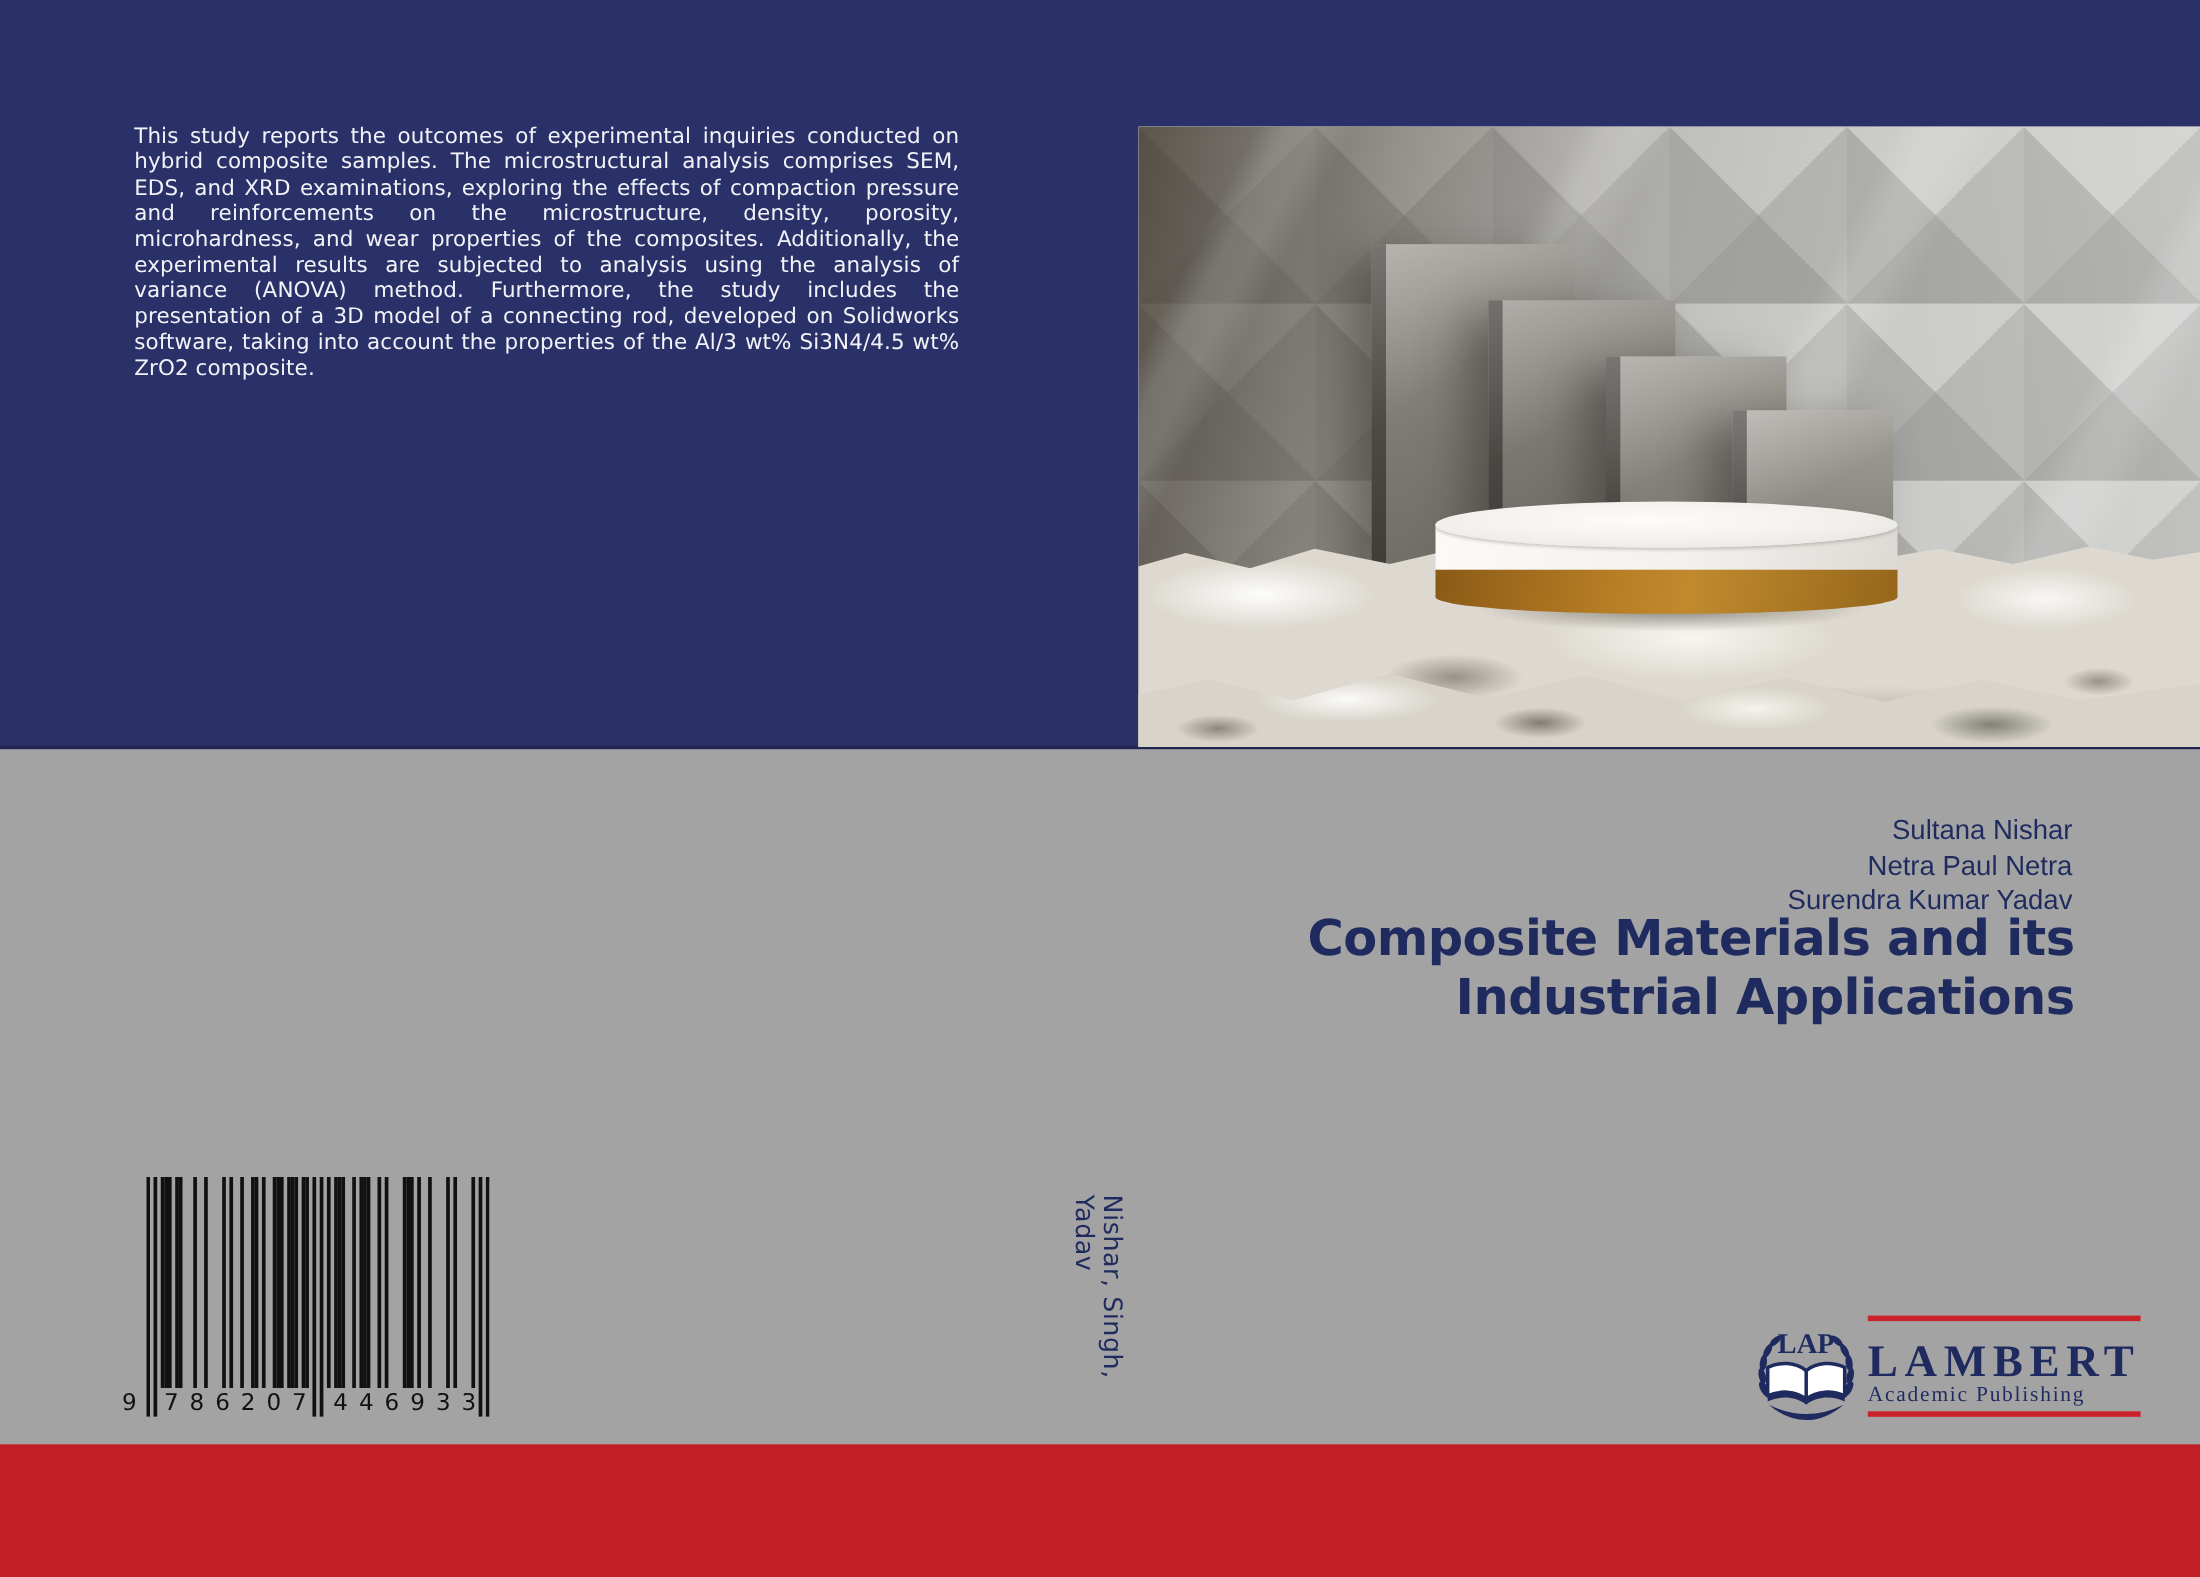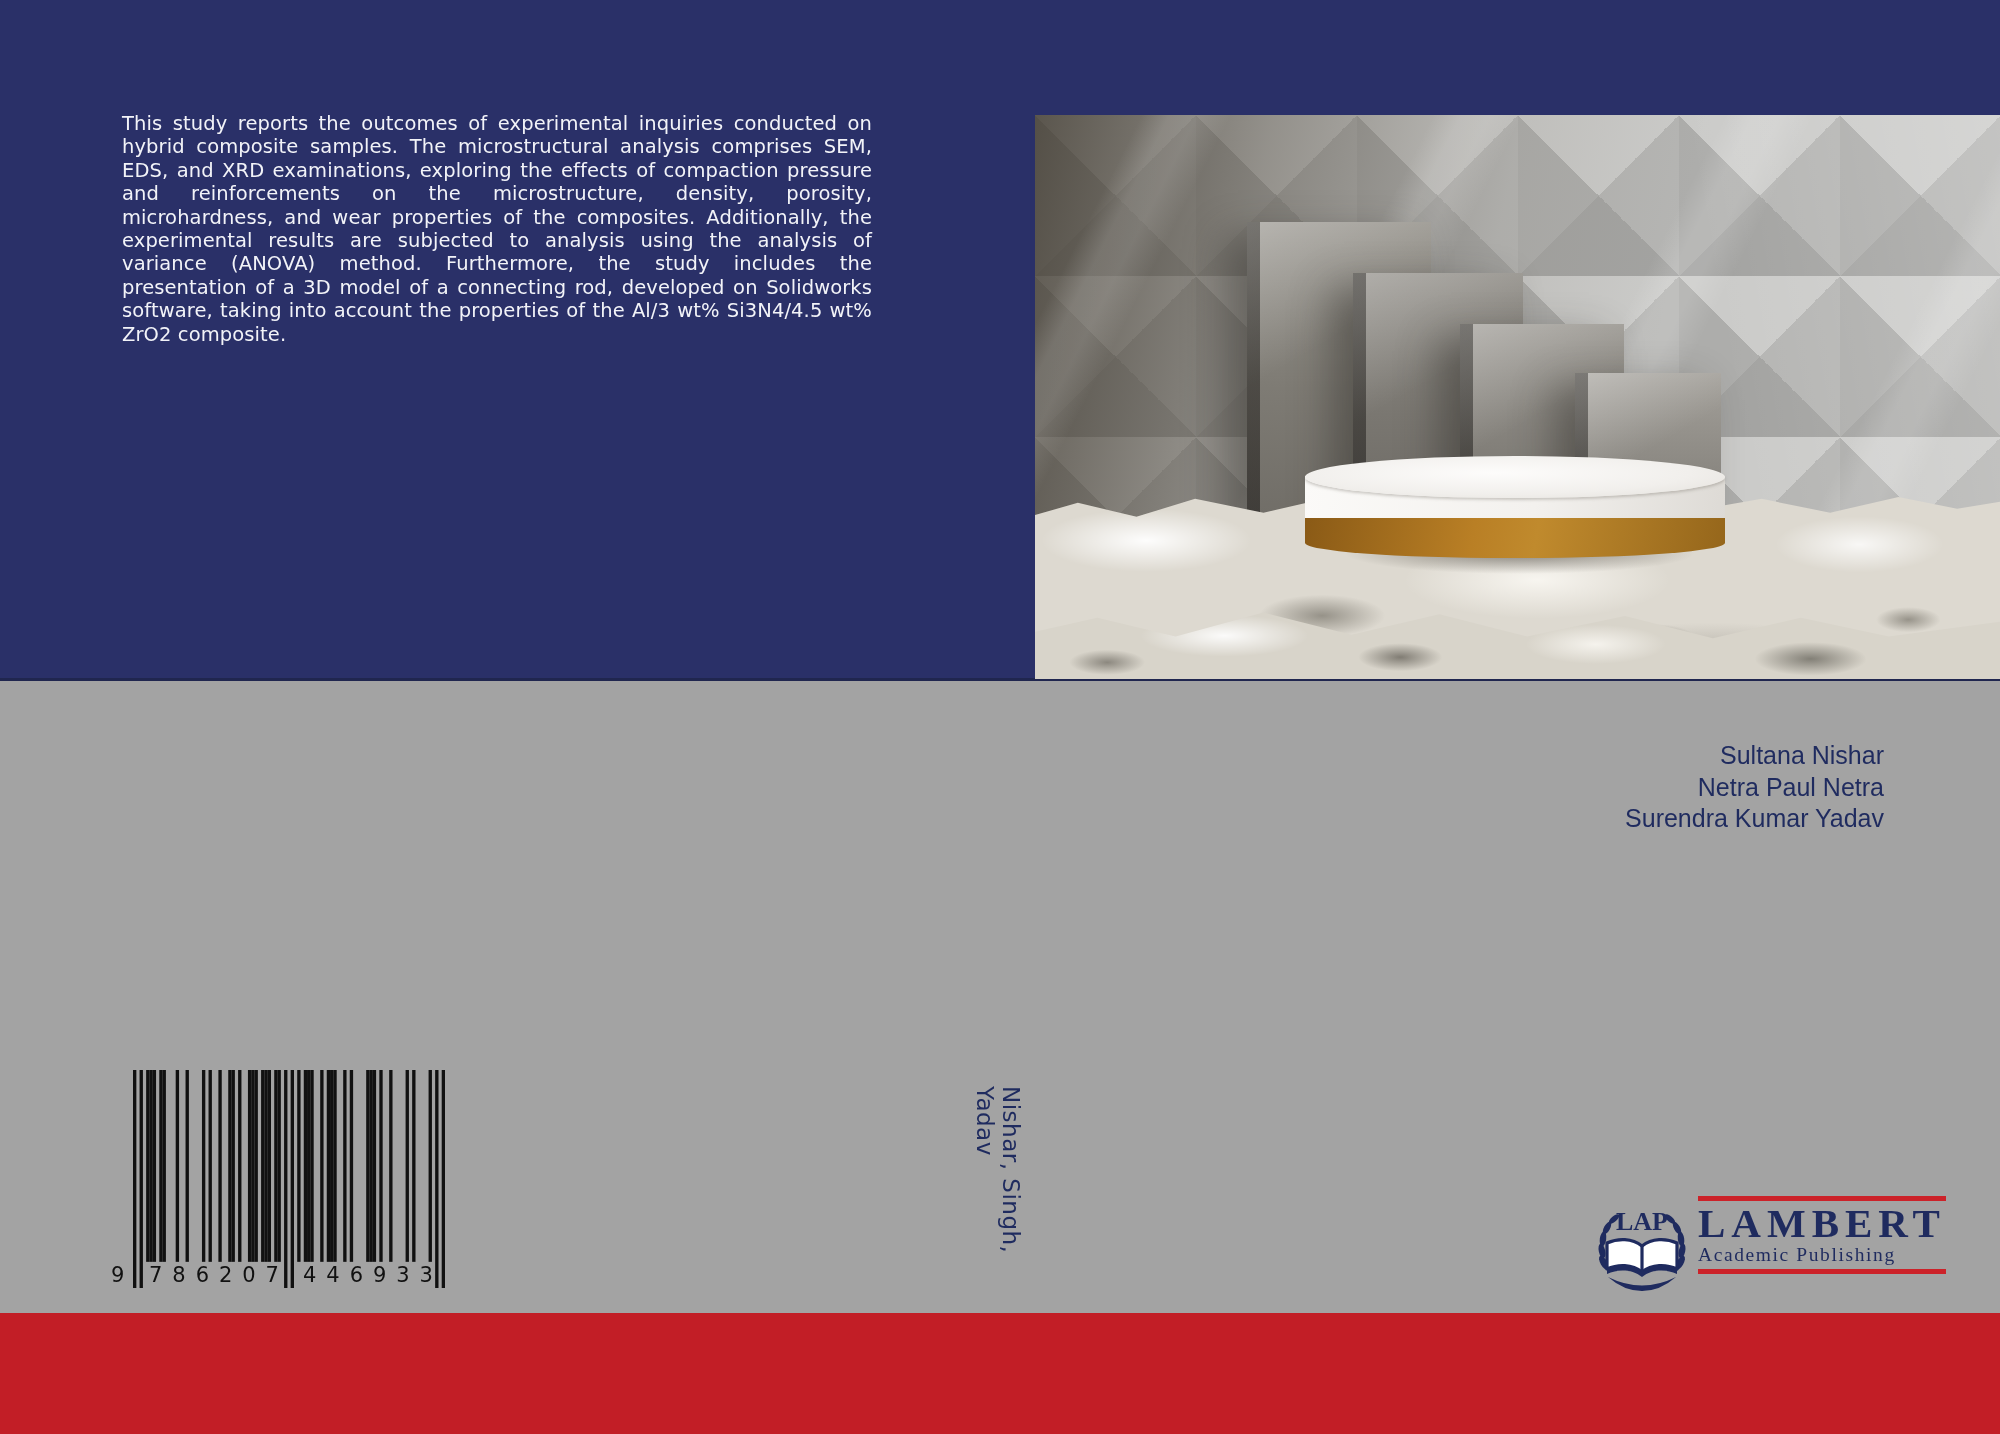--- a/index.html
+++ b/index.html
@@ -107,21 +107,21 @@
   .bc-g1 { left:16px; width:130px; display:flex; justify-content:space-between; }
   .bc-g2 { left:170px; width:130px; display:flex; justify-content:space-between; }
   .bc-g1, .bc-g2 { letter-spacing:0; }
   .bc-g1 span, .bc-g2 span { flex:none; }
 
   
   .publisher { position:absolute; left:1592px; top:1196px; width:320px; height:106px;
                display:flex; align-items:flex-start; }
   .emblem { width:100px; height:102px; flex:none; }
   .pub-text { flex:1; margin-left:6px; border-top:5px solid #cc2229; border-bottom:5px solid #cc2229;
-              padding:2px 0 3px; text-align:left; }
+              padding:16px 0 3px; text-align:left; }
   .pub-name { font-family:"Liberation Serif", serif; font-weight:bold; font-size:41px; line-height:40px;
               color:#1f2b5f; letter-spacing:6px; white-space:nowrap; }
   .pub-sub { font-family:"Liberation Serif", serif; font-size:19.5px; line-height:23px;
              color:#1f2b5f; letter-spacing:1.6px; white-space:nowrap; }
 
   
   .red-bar { position:absolute; left:0; top:1313px; width:2000px; height:121px; background:#c21e26; }
 </style>
 </head>
 <body>
@@ -148,20 +148,24 @@
       <div class="front-rocks"></div>
     </div>
   </div>
 
   <div class="authors">
     <div>Sultana Nishar</div>
     <div>Netra Paul Netra</div>
     <div>Surendra Kumar Yadav</div>
   </div>
 
+  <h1 class="title">
+    <span>Composite Materials and its</span><br>
+    <span>Industrial Applications</span>
+  </h1>
 
 
   <div class="spine-text">Nishar, Singh, Yadav</div>
 
   <div class="barcode">
     <svg viewBox="0 0 95 100" preserveAspectRatio="none" id="bc-svg">
         <rect x="0" y="0" width="1.02" height="100" fill="#111111"></rect>
         <rect x="2" y="0" width="1.02" height="100" fill="#111111"></rect>
         <rect x="4" y="0" width="1.02" height="88" fill="#111111"></rect>
         <rect x="5" y="0" width="1.02" height="88" fill="#111111"></rect>

